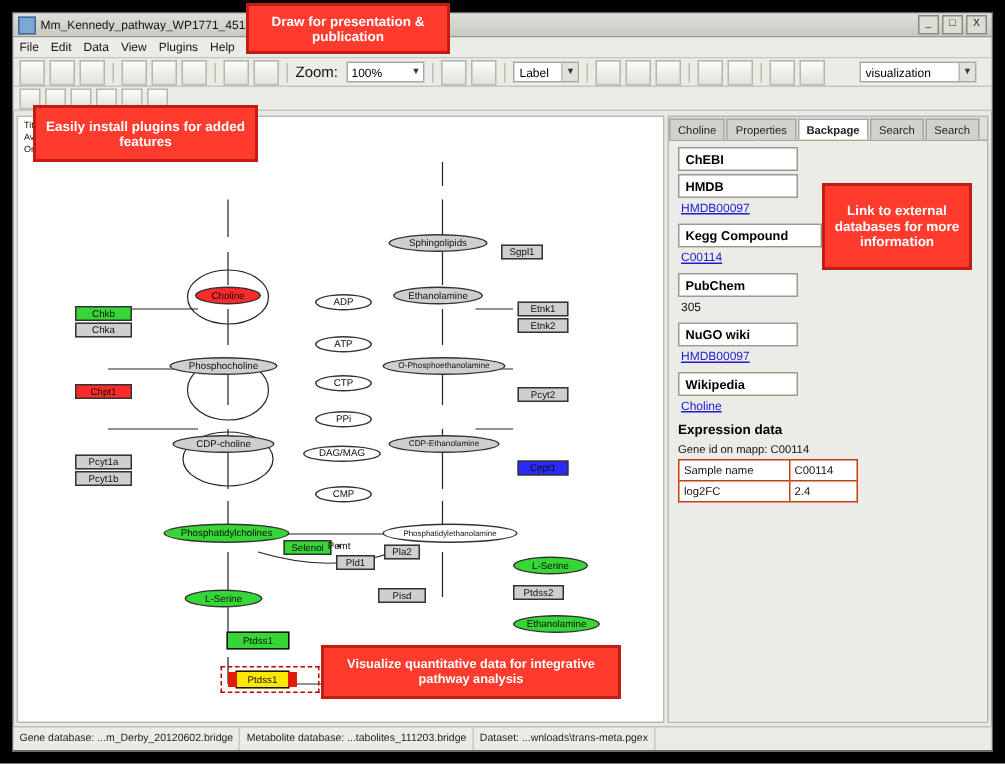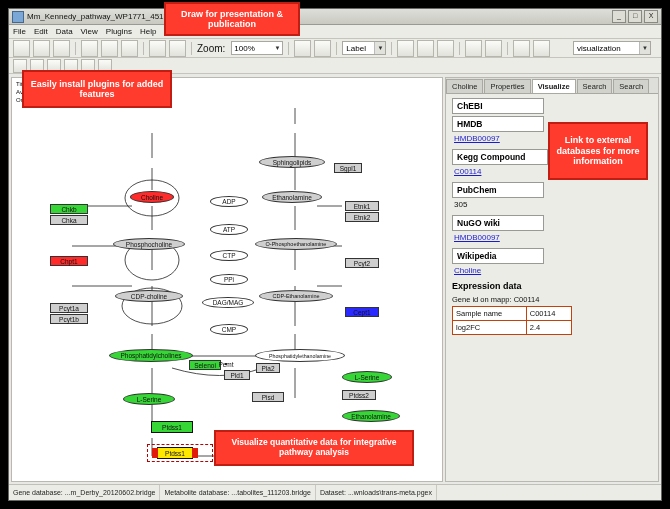--- a/index.html
+++ b/index.html
@@ -29,21 +29,21 @@
 
   .body{position:absolute;left:0;top:66px;right:0;bottom:16px;display:flex;}
   .canvaswrap{position:relative;flex:1;background:#fff;border:1px solid #b9b9b2;margin:2px;overflow:hidden;}
   .sidepanel{width:214px;background:#ecece7;border:1px solid #b9b9b2;margin:2px 2px 2px 0;display:flex;flex-direction:column;box-sizing:border-box;}
 
   .tabs{display:flex;height:15px;background:#dededa;border-bottom:1px solid #a9a9a2;align-items:flex-end;}
   .tab{font-size:7.5px;padding:2px 5px;border:1px solid #a9a9a2;border-bottom:none;background:#d2d2cc;color:#222;margin-right:1px;}
   .tab.active{background:#ffffff;font-weight:bold;}
 
   .sidecontent{flex:1;background:#ecece7;padding:4px 6px;overflow:hidden;box-sizing:border-box;}
-  .dbbox{background:#ffffff;border:1px solid #9a9a94;font-size:8.5px;font-weight:bold;padding:2px 4px;width:92px;box-sizing:border-box;margin-bottom:2px;color:#000;}
+  .dbbox{background:#ffffff;border:1px solid #9a9a94;font-size:8.5px;font-weight:bold;padding:2px 4px;width:80px;box-sizing:border-box;margin-bottom:2px;color:#000;}
   .dblink{font-size:8px;color:#1a1ad0;text-decoration:underline;margin:0 0 6px 2px;}
   .dbplain{font-size:8px;color:#111;margin:0 0 6px 2px;}
   .exprtitle{font-size:9px;font-weight:bold;color:#000;margin:6px 0 4px 0;}
   .geneid{font-size:7.5px;color:#111;margin-bottom:2px;}
   table.expr{border-collapse:collapse;width:120px;}
   table.expr td{border:1px solid #c2410c;font-size:7.5px;padding:1px 3px;background:#fff;color:#111;height:11px;}
 
   
   .statusbar{position:absolute;left:0;bottom:0;height:16px;width:100%;background:#ecece7;border-top:1px solid #c0c0b9;display:flex;align-items:center;box-sizing:border-box;}
   .statusbar .cell{font-size:7px;color:#222;border-right:1px solid #c9c9c2;padding:0 4px;height:100%;display:flex;align-items:center;}
@@ -229,21 +229,21 @@
       <div class="callout" style="left:202px;top:352px;width:200px;height:36px;font-size:8.5px;">
         <span>Visualize quantitative data  for integrative pathway analysis</span>
       </div>
 
     </div>
 
     <div class="sidepanel">
       <div class="tabs">
         <div class="tab">Choline</div>
         <div class="tab">Properties</div>
-        <div class="tab active">Visualize</div>
+        <div class="tab active">Backpage</div>
         <div class="tab">Search</div>
         <div class="tab">Search</div>
       </div>
 
       <div class="sidecontent">
         <div class="dbbox">ChEBI</div>
 
         <div class="dbbox">HMDB</div>
         <div class="dblink">HMDB00097</div>
 

